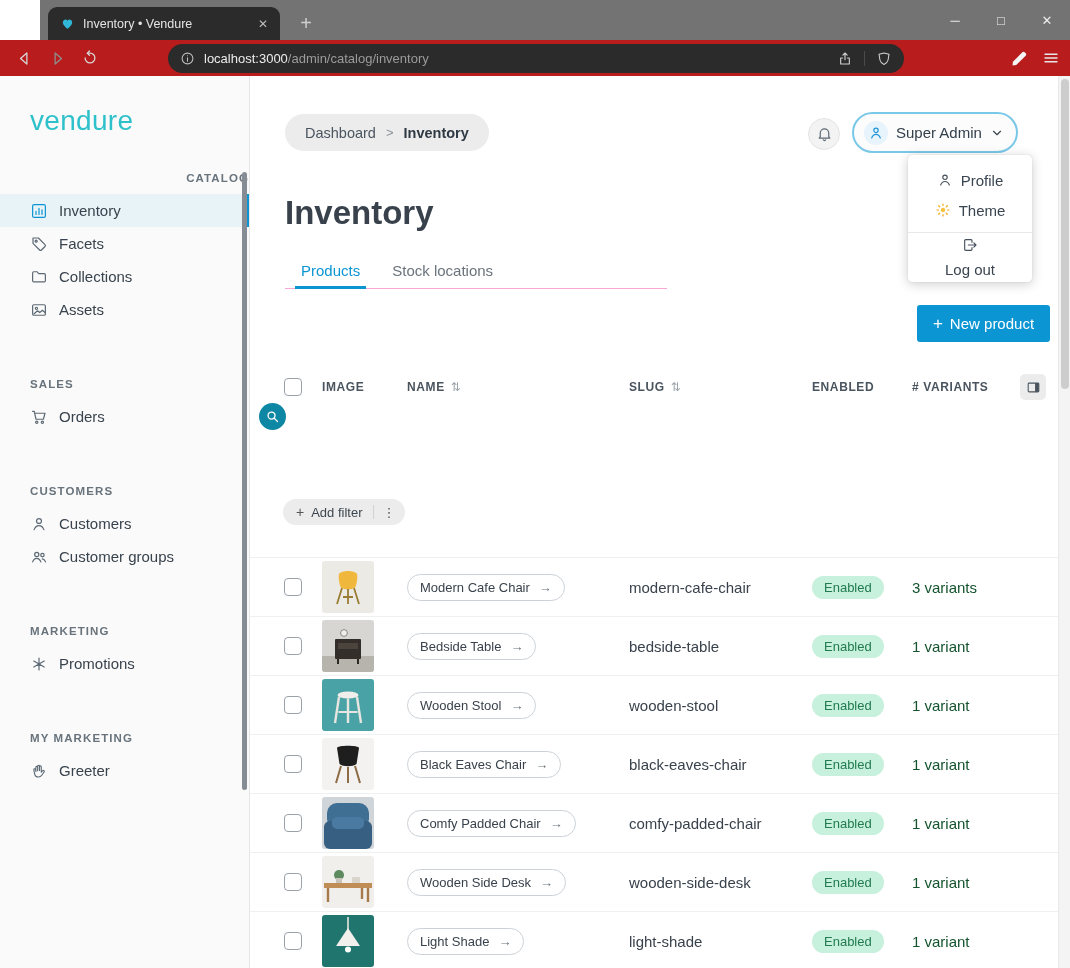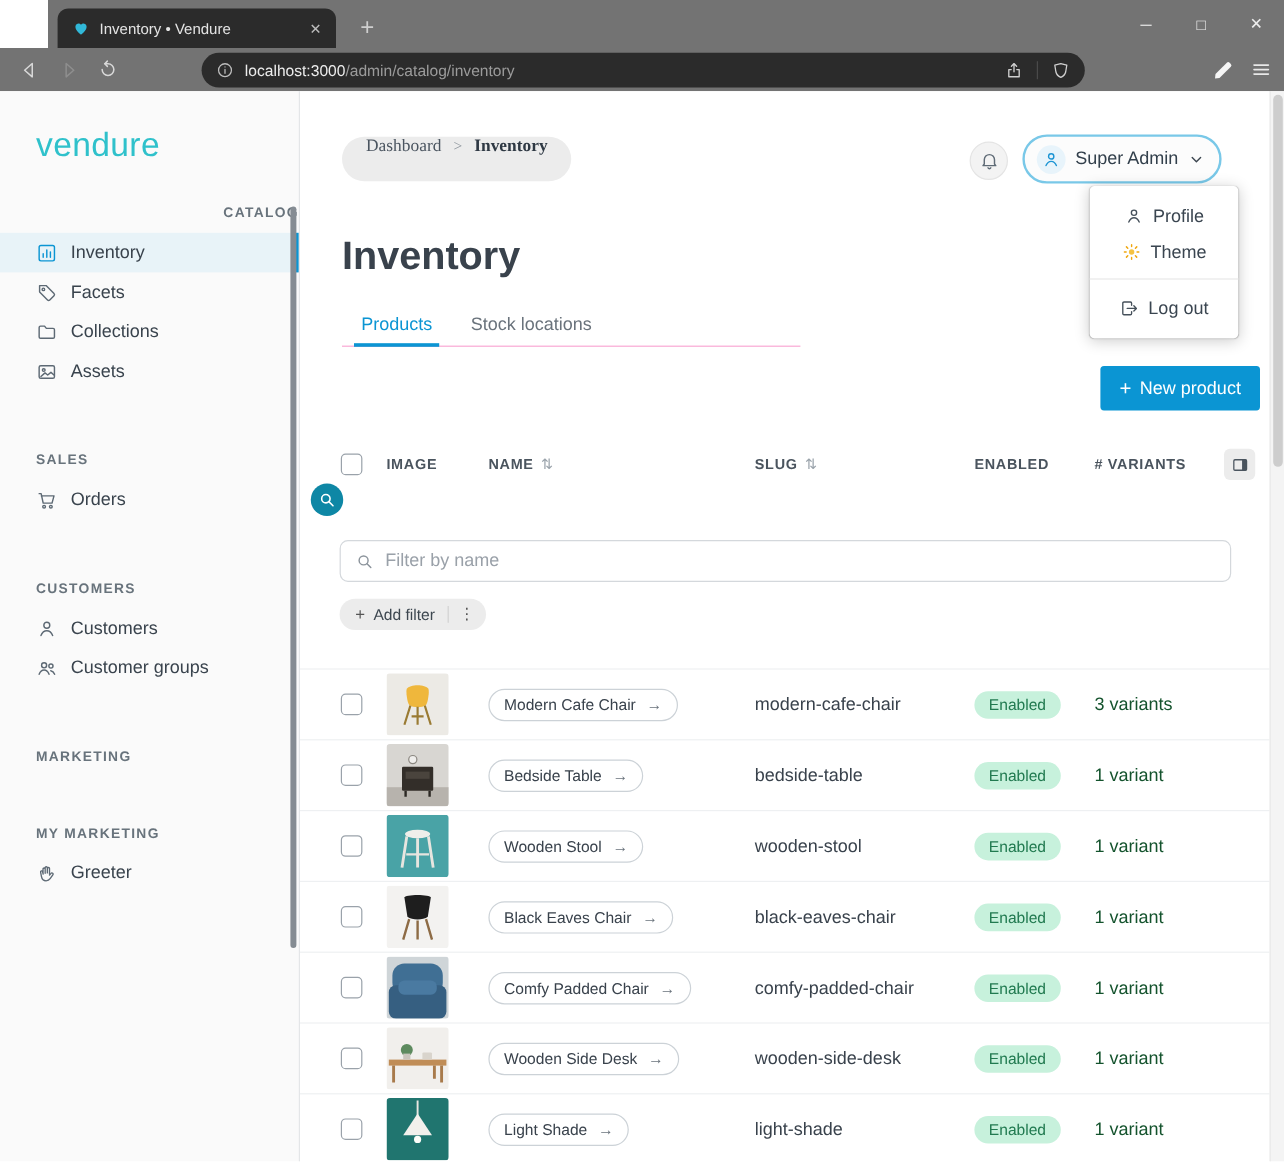--- a/index.html
+++ b/index.html
@@ -10,21 +10,21 @@
 
   
   .titlebar { position:absolute; top:0; left:0; right:0; height:40px; background:#737373;margin-left:40px; }
   .btab { position:absolute; left:8px; top:7px; width:232px; height:33px; background:#2b2b2b; border-radius:9px 9px 0 0; display:flex; align-items:center; gap:8px; padding:0 8px 0 12px; }
   .btab-title { flex:1; color:#e4e4e4; font-size:12.5px; white-space:nowrap; overflow:hidden; }
   .btab-close { color:#bdbdbd; font-size:12px; width:18px; height:18px; display:flex; align-items:center; justify-content:center; border-radius:4px; }
   .newtab { position:absolute; left:252px; top:9px; color:#cfcfcf; font-size:20px; width:28px; height:28px; display:flex; align-items:center; justify-content:center; }
   .wincontrols { position:absolute; right:0; top:0; height:40px; display:flex; }
   .winbtn { width:46px; height:40px; display:flex; align-items:center; justify-content:center; color:#ededed; font-size:13px; }
 
-  .navbar { position:absolute; top:40px; left:0; right:0; height:36px; background:#737373; }
+  .navbar { position:absolute; top:40px; left:0; right:0; height:36px; background:#b91c1c; }
   .nav-ic { position:absolute; top:5px; width:28px; height:26px; display:flex; align-items:center; justify-content:center; }
   .urlbar { position:absolute; left:168px; top:4px; width:736px; height:29px; background:#2b2b2b; border-radius:15px; display:flex; align-items:center; gap:9px; padding:0 12px; }
   .url-text { display:flex; font-size:13px; }
   .url-domain { color:#ececec; }
   .url-path { color:#9b9b9b; }
   .url-actions { margin-left:auto; display:flex; align-items:center; gap:11px; }
   .url-div { width:1px; height:15px; background:#4a4a4a; }
   .nav-right { position:absolute; right:10px; top:5px; display:flex; align-items:center; gap:12px; height:26px; }
 
   
@@ -41,37 +41,37 @@
   .collapse-row { height:46px; display:flex; align-items:center; justify-content:space-between; padding:0 34px 0 30px; cursor:pointer; }
   .collapse-label { font-size:11.5px; font-weight:bold; color:#68737c; letter-spacing:1.1px; }
   .chev-btn { width:22px; height:22px; border-radius:50%; background:#ececec; display:flex; align-items:center; justify-content:center; }
   .side-scroll { position:absolute; right:2px; top:96px; width:5px; height:618px; background:#858c93; border-radius:3px; }
 
   
   .main { position:absolute; left:250px; top:76px; right:12px; bottom:0; background:#fff; }
   .vscroll { position:absolute; right:0; top:76px; width:12px; bottom:0; background:#f4f4f4; border-left:1px solid #e9e9e9; }
   .vscroll .thumb { position:absolute; top:3px; left:2px; width:8px; height:310px; background:#cdcdcd; border-radius:4px; }
 
-  .breadcrumb { position:absolute; left:35px; top:38px; height:37px; background:#ececec; border-radius:19px; display:flex; gap:10px; padding:0 20px; font-size:14.5px; color:#4b5560;font-family:Liberation Serif, serif; }
+  .breadcrumb { position:absolute; left:35px; top:38px; height:37px; background:#ececec; border-radius:19px; display:flex; align-items:center; gap:10px; padding:0 20px; font-size:14.5px; color:#4b5560; }
   .breadcrumb .current { font-weight:bold; color:#2f3944; }
   .breadcrumb .sep { color:#8a929a; font-size:13px; }
 
   .bell-btn { position:absolute; left:558px; top:42px; width:32px; height:32px; border-radius:50%; background:#f3f3f3; border:1px solid #e4e4e4; display:flex; align-items:center; justify-content:center; cursor:pointer; }
   .user-btn { position:absolute; left:602px; top:36px; width:166px; height:41px; border-radius:21px; background:#fcfcfc; border:2px solid #79c8e8; display:flex; align-items:center; gap:8px; padding:0 12px 0 10px; font-size:15px; color:#33404c; cursor:pointer; }
   .avatar { width:24px; height:24px; border-radius:50%; background:#e8f4fb; display:flex; align-items:center; justify-content:center; flex:0 0 auto; }
   .user-chev { margin-left:auto; }
 
   .dropdown { position:absolute; left:658px; top:79px; width:124px; background:#fff; border-radius:4px; box-shadow:0 2px 12px rgba(0,0,0,.20), 0 0 1px rgba(0,0,0,.25); padding:10px 0 8px; z-index:60; }
   .dd-item { height:30px; display:flex; align-items:center; justify-content:center; gap:8px; padding:0 8px; font-size:15px; color:#3a4550; cursor:pointer; }
   .dd-item .dic { color:#45505a; }
   .dd-item .sun { color:#f0a60d; }
   .dd-ring { margin:3px -13px; border:2px solid #1b62d8; border-radius:8px; padding:2px; background:#fff; }
   .dd-ring .dd-item { background:#e3e3e3; border-radius:4px; }
   .dd-div { height:1px; background:#e8e8e8; margin:7px 0; }
-  .dd-item.logout { height:34px; }
+  .dd-item.logout { height:34px;flex-direction:column; }
 
   .page-title { position:absolute; left:35px; top:118px; font-size:33px; font-weight:bold; color:#39424c; }
 
   .tabs { position:absolute; left:35px; top:178px; height:35px; display:flex; border-bottom:1px solid #f9a8d4; width:382px; }
   .tab-item { padding:8px 16px 0; font-size:15px; color:#6a737c; position:relative; cursor:pointer; white-space:nowrap; }
   .tab-item.active { color:#0b95d3; }
   .tab-item.active::after { content:""; position:absolute; left:10px; right:10px; bottom:-1px; height:3px; background:#0b95d3; }
 
   .new-product-btn { position:absolute; left:667px; top:229px; width:133px; height:37px; background:#0b95d3; color:#fff; border-radius:3px; display:flex; align-items:center; justify-content:center; gap:7px; font-size:15px; cursor:pointer; }
   .new-product-btn .plus { font-size:17px; line-height:17px; }
@@ -249,20 +249,28 @@
           <circle cx="9" cy="8.6" r="2.8"></circle>
           <path d="M3.5 18.5c1.2-3.2 3.2-4.7 5.5-4.7s4.3 1.5 5.5 4.7"></path>
           <circle cx="16.6" cy="9.4" r="2.3"></circle>
           <path d="M16.4 14.6c2 .4 3.4 1.7 4.3 3.9"></path>
         </svg>
       </span>
     <span>Customer groups</span>
   </div>
 
   <div class="section-label">MARKETING</div>
+  <div class="nav-item">
+    <span class="ic">
+        <svg viewBox="0 0 24 24" width="18" height="18" fill="none" stroke="currentColor" stroke-width="1.6" stroke-linecap="round">
+          <path d="M12 4v16M5.1 8l13.8 8M18.9 8L5.1 16"></path>
+        </svg>
+      </span>
+    <span>Promotions</span>
+  </div>
 
   <div class="section-label">MY MARKETING</div>
   <div class="nav-item">
     <span class="ic">
         <svg viewBox="0 0 24 24" width="18" height="18" fill="none" stroke="currentColor" stroke-width="1.5" stroke-linecap="round" stroke-linejoin="round">
           <path d="M7.8 12.5V7a1.2 1.2 0 012.4 0v4.6M10.2 11.2V5.6a1.2 1.2 0 012.4 0v5.6M12.6 11.2V6.4a1.2 1.2 0 012.4 0v6.1M15 13.6l1.7-1.9a1.3 1.3 0 012 1.7l-3 4.3c-1.1 1.6-2.5 2.3-4.5 2.3-2.8 0-4.6-1.7-5.1-4.6l-1-5a1.1 1.1 0 012.2-.5l.7 2.6"></path>
         </svg>
       </span>
     <span>Greeter</span>
   </div>
@@ -369,29 +377,20 @@
 
   <div class="search-fab">
     <span>
         <svg viewBox="0 0 24 24" width="15" height="15" fill="none" stroke="#fff" stroke-width="2.1" stroke-linecap="round">
           <circle cx="10.5" cy="10.5" r="5.6"></circle>
           <path d="M14.8 14.8L20 20"></path>
         </svg>
       </span>
   </div>
 
-  <div class="filter-box">
-    <span>
-        <svg viewBox="0 0 24 24" width="16" height="16" fill="none" stroke="#8c949c" stroke-width="1.8" stroke-linecap="round">
-          <circle cx="10.5" cy="10.5" r="5.6"></circle>
-          <path d="M14.8 14.8L19.5 19.5"></path>
-        </svg>
-      </span>
-    <input type="text" placeholder="Filter by name" style="">
-  </div>
 
   <div class="add-filter">
     <span class="af-main">
       <span class="af-plus">+</span>
       <span>Add filter</span>
     </span>
     <span class="af-div"></span>
     <span class="af-dots">⋮</span>
   </div>
 

